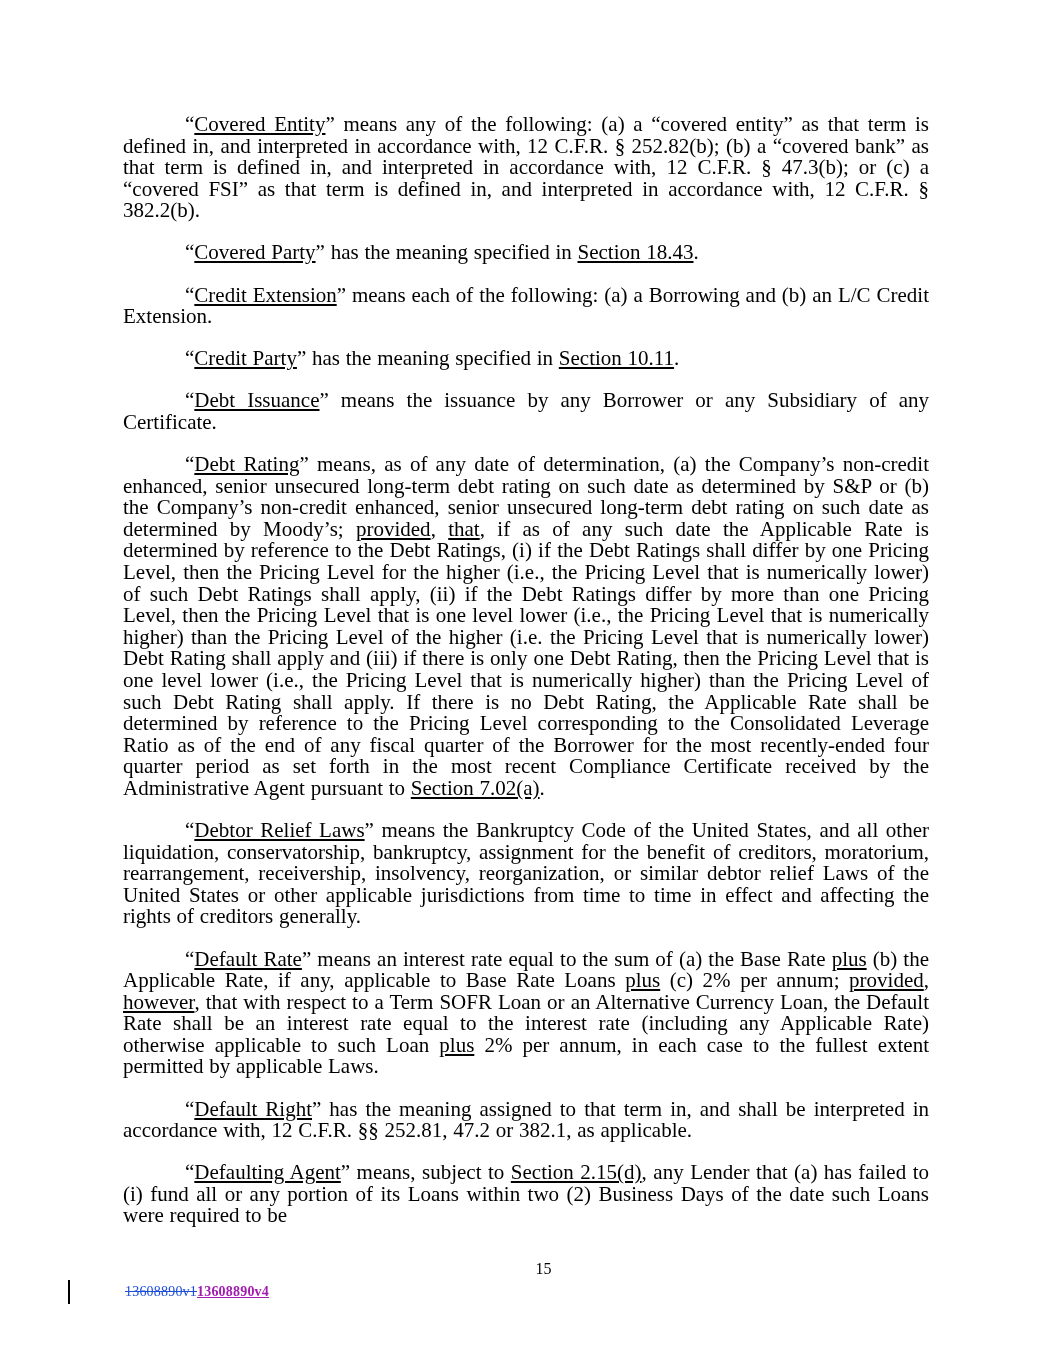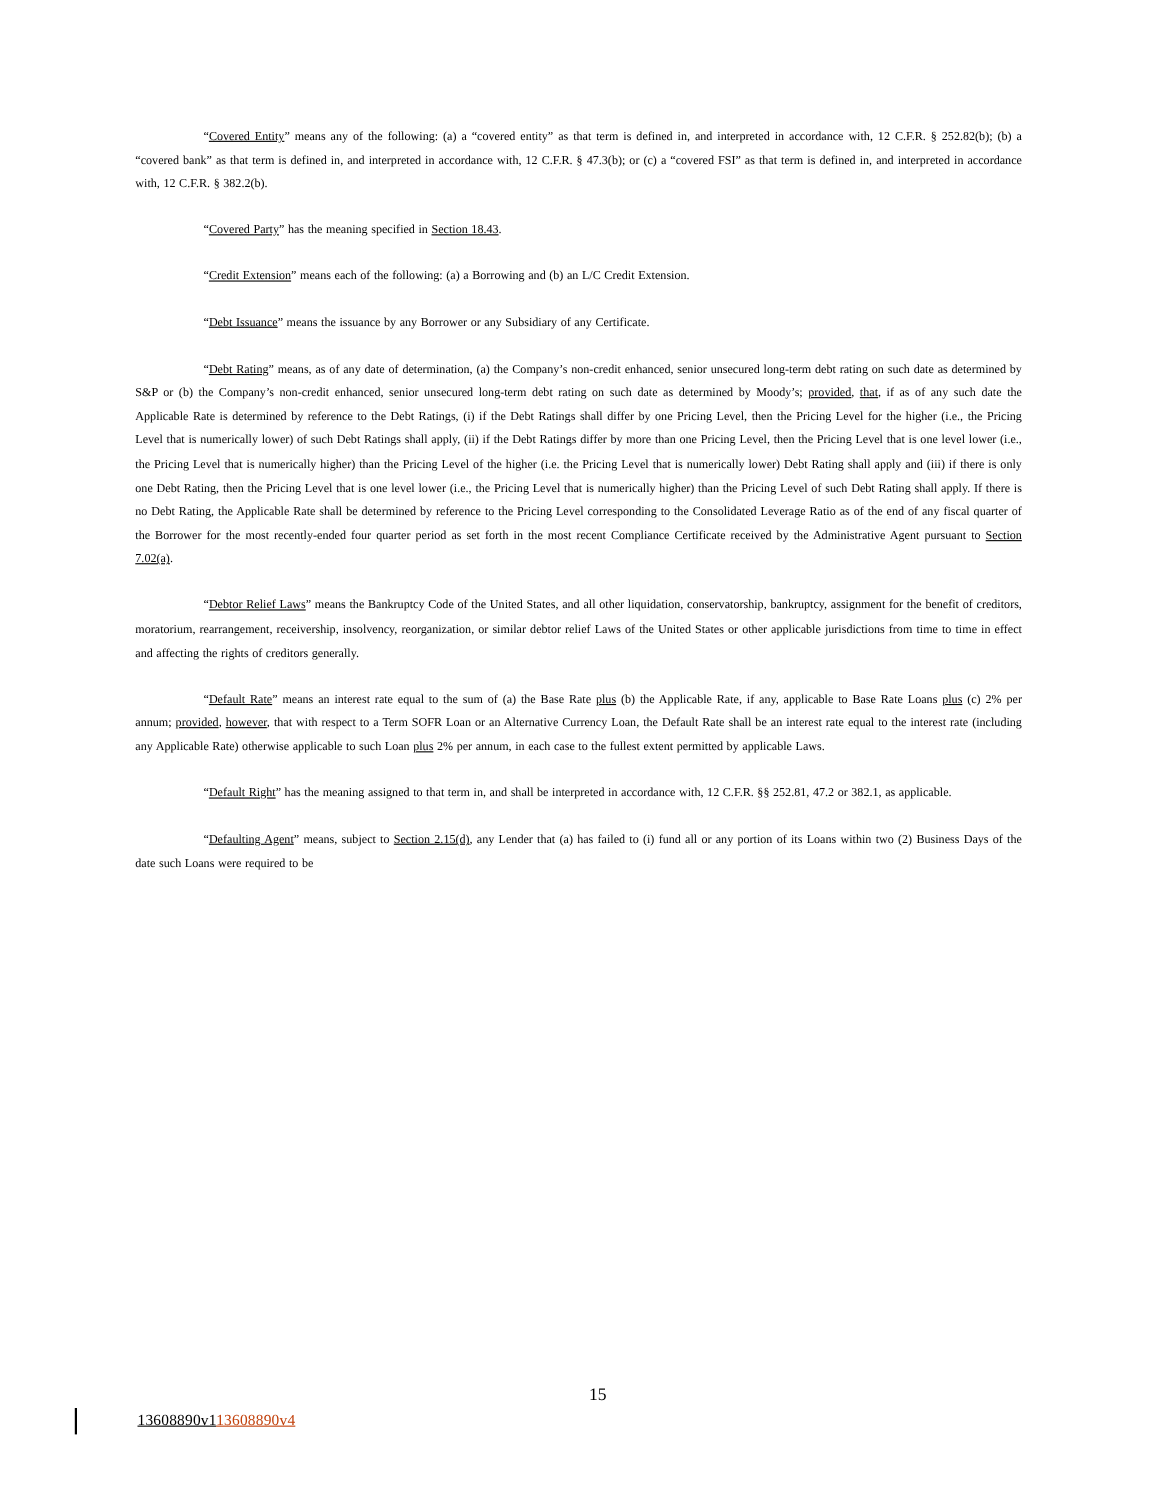--- a/index.html
+++ b/index.html
@@ -19,21 +19,21 @@
   .content {
     position: absolute;
     left: 123px;
     top: 114px;
     width: 806px;
   }
   p.para {
     margin: 0 0 20.5px 0;
     text-indent: 62px;
     text-align: justify;
-    font-size: 11px;
+    font-size: 21px;
     line-height: 21.6px;
     word-spacing: 0.5px;
   }
   p.para:last-child { margin-bottom: 0; }
   .u { text-decoration: underline; }
   .page-number {
     position: absolute;
     left: 0;
     right: 0;
     top: 1259px;
@@ -63,27 +63,28 @@
 </style>
 </head>
 <body>
 
 <div class="page">
 
   <div class="content">
       <p class="para"><span>“</span><span class="u">Covered Entity</span><span>” means any of the following: (a) a “covered entity” as that term is defined in, and interpreted in accordance with, 12 C.F.R. § 252.82(b); (b) a “covered bank” as that term is defined in, and interpreted in accordance with, 12 C.F.R. § 47.3(b); or (c) a “covered FSI” as that term is defined in, and interpreted in accordance with, 12 C.F.R. § 382.2(b).</span></p>
       <p class="para"><span>“</span><span class="u">Covered Party</span><span>” has the meaning specified in </span><span class="u">Section 18.43</span><span>.</span></p>
       <p class="para"><span>“</span><span class="u">Credit Extension</span><span>” means each of the following: (a) a Borrowing and (b) an L/C Credit Extension.</span></p>
+      <p class="para"><span>“</span><span class="u">Credit Party</span><span>” has the meaning specified in </span><span class="u">Section 10.11</span><span>.</span></p>
       <p class="para"><span>“</span><span class="u">Debt Issuance</span><span>” means the issuance by any Borrower or any Subsidiary of any Certificate.</span></p>
       <p class="para"><span>“</span><span class="u">Debt Rating</span><span>” means, as of any date of determination, (a) the Company’s non-credit enhanced, senior unsecured long-term debt rating on such date as determined by S&amp;P or (b) the Company’s non-credit enhanced, senior unsecured long-term debt rating on such date as determined by Moody’s; </span><span class="u">provided</span><span>, </span><span class="u">that</span><span>, if as of any such date the Applicable Rate is determined by reference to the Debt Ratings, (i) if the Debt Ratings shall differ by one Pricing Level, then the Pricing Level for the higher (i.e., the Pricing Level that is numerically lower) of such Debt Ratings shall apply, (ii) if the Debt Ratings differ by more than one Pricing Level, then the Pricing Level that is one level lower (i.e., the Pricing Level that is numerically higher) than the Pricing Level of the higher (i.e. the Pricing Level that is numerically lower) Debt Rating shall apply and (iii) if there is only one Debt Rating, then the Pricing Level that is one level lower (i.e., the Pricing Level that is numerically higher) than the Pricing Level of such Debt Rating shall apply.  If there is no Debt Rating, the Applicable Rate shall be determined by reference to the Pricing Level corresponding to the Consolidated Leverage Ratio as of the end of any fiscal quarter of the Borrower for the most recently-ended four quarter period as set forth in the most recent Compliance Certificate received by the Administrative Agent pursuant to </span><span class="u">Section 7.02(a)</span><span>.</span></p>
       <p class="para"><span>“</span><span class="u">Debtor Relief Laws</span><span>” means the Bankruptcy Code of the United States, and all other liquidation, conservatorship, bankruptcy, assignment for the benefit of creditors, moratorium, rearrangement, receivership, insolvency, reorganization, or similar debtor relief Laws of the United States or other applicable jurisdictions from time to time in effect and affecting the rights of creditors generally.</span></p>
       <p class="para"><span>“</span><span class="u">Default Rate</span><span>” means an interest rate equal to the sum of (a) the Base Rate </span><span class="u">plus</span><span> (b) the Applicable Rate, if any, applicable to Base Rate Loans </span><span class="u">plus</span><span> (c) 2% per annum; </span><span class="u">provided</span><span>, </span><span class="u">however</span><span>, that with respect to a Term SOFR Loan or an Alternative Currency Loan, the Default Rate shall be an interest rate equal to the interest rate (including any Applicable Rate) otherwise applicable to such Loan </span><span class="u">plus</span><span> 2% per annum, in each case to the fullest extent permitted by applicable Laws.</span></p>
       <p class="para"><span>“</span><span class="u">Default Right</span><span>” has the meaning assigned to that term in, and shall be interpreted in accordance with, 12 C.F.R. §§ 252.81, 47.2 or 382.1, as applicable.</span></p>
       <p class="para"><span>“</span><span class="u">Defaulting Agent</span><span>” means, subject to </span><span class="u">Section 2.15(d)</span><span>, any Lender that (a) has failed to (i) fund all or any portion of its Loans within two (2) Business Days of the date such Loans were required to be</span></p>
     </div>
 
   <div class="page-number">15</div>
 
   <div class="change-bar"></div>
 
-  <div class="footer-ids"><span class="doc-id-deleted" style="color: #000000; text-decoration: underline;">13608890v1</span><span class="doc-id-inserted" style="color: #c2410c;">13608890v4</span></div>
+  <div class="footer-ids"><span class="doc-id-deleted" style="color: #1d4ed8;">13608890v1</span><span class="doc-id-inserted" style="color: #a21caf; font-weight: bold;">13608890v4</span></div>
 
 </div>
 
 </body></html>

